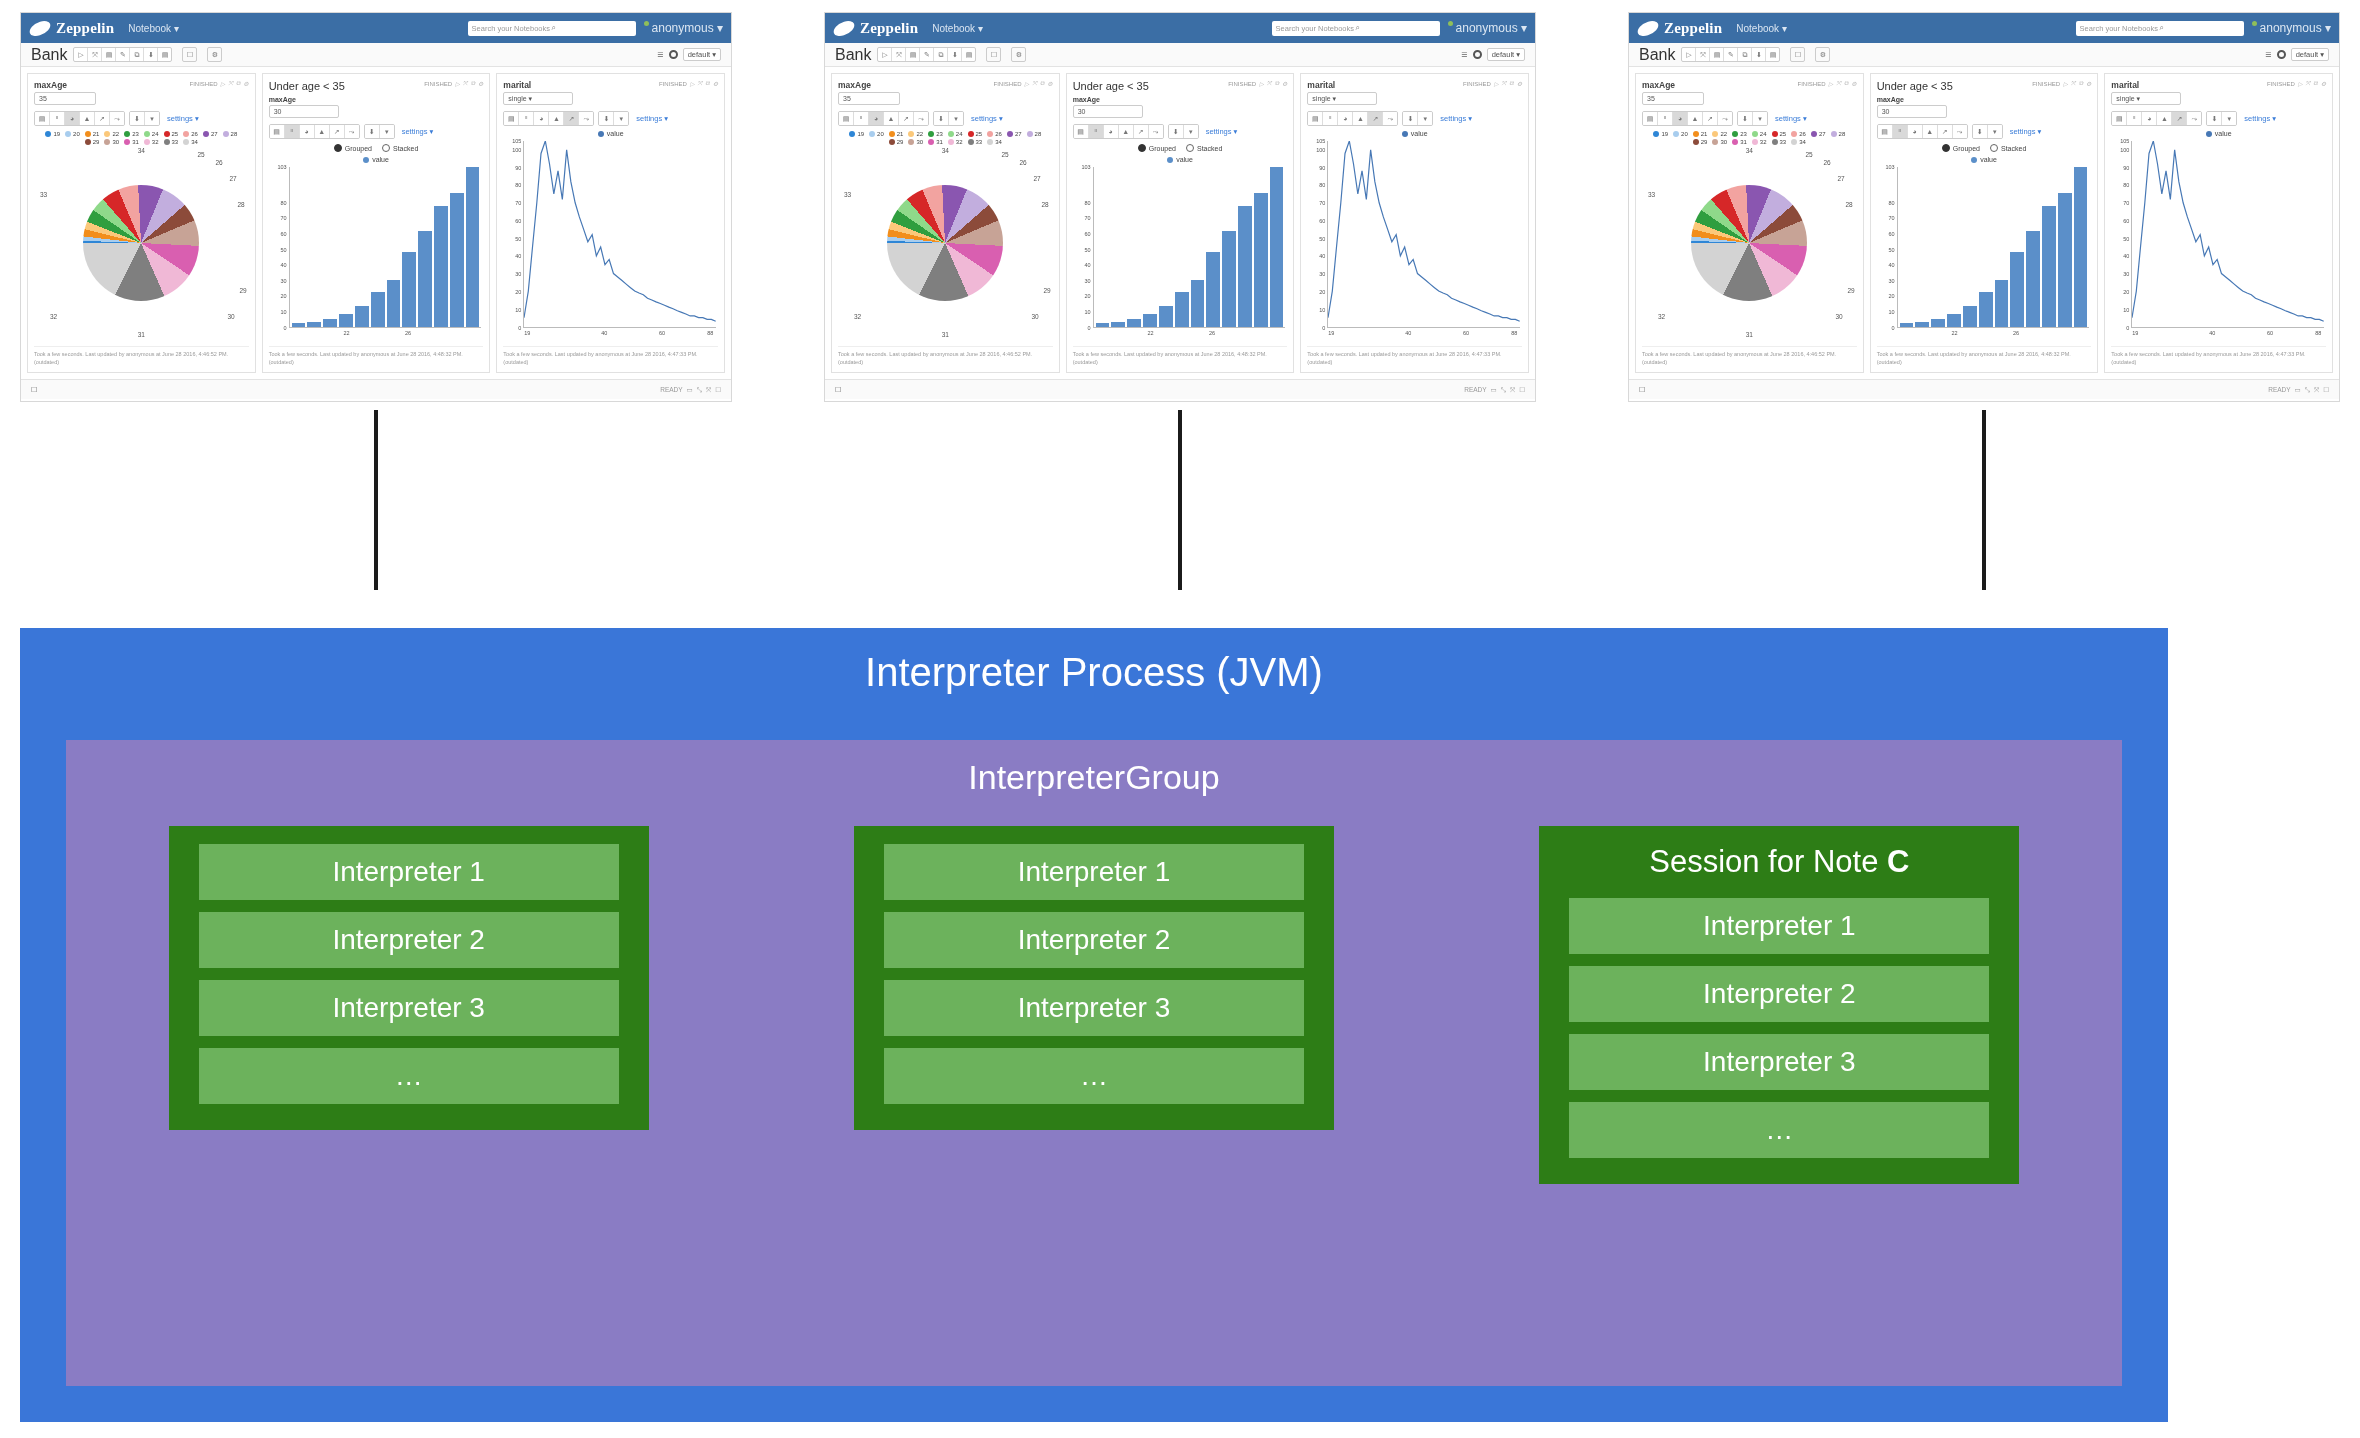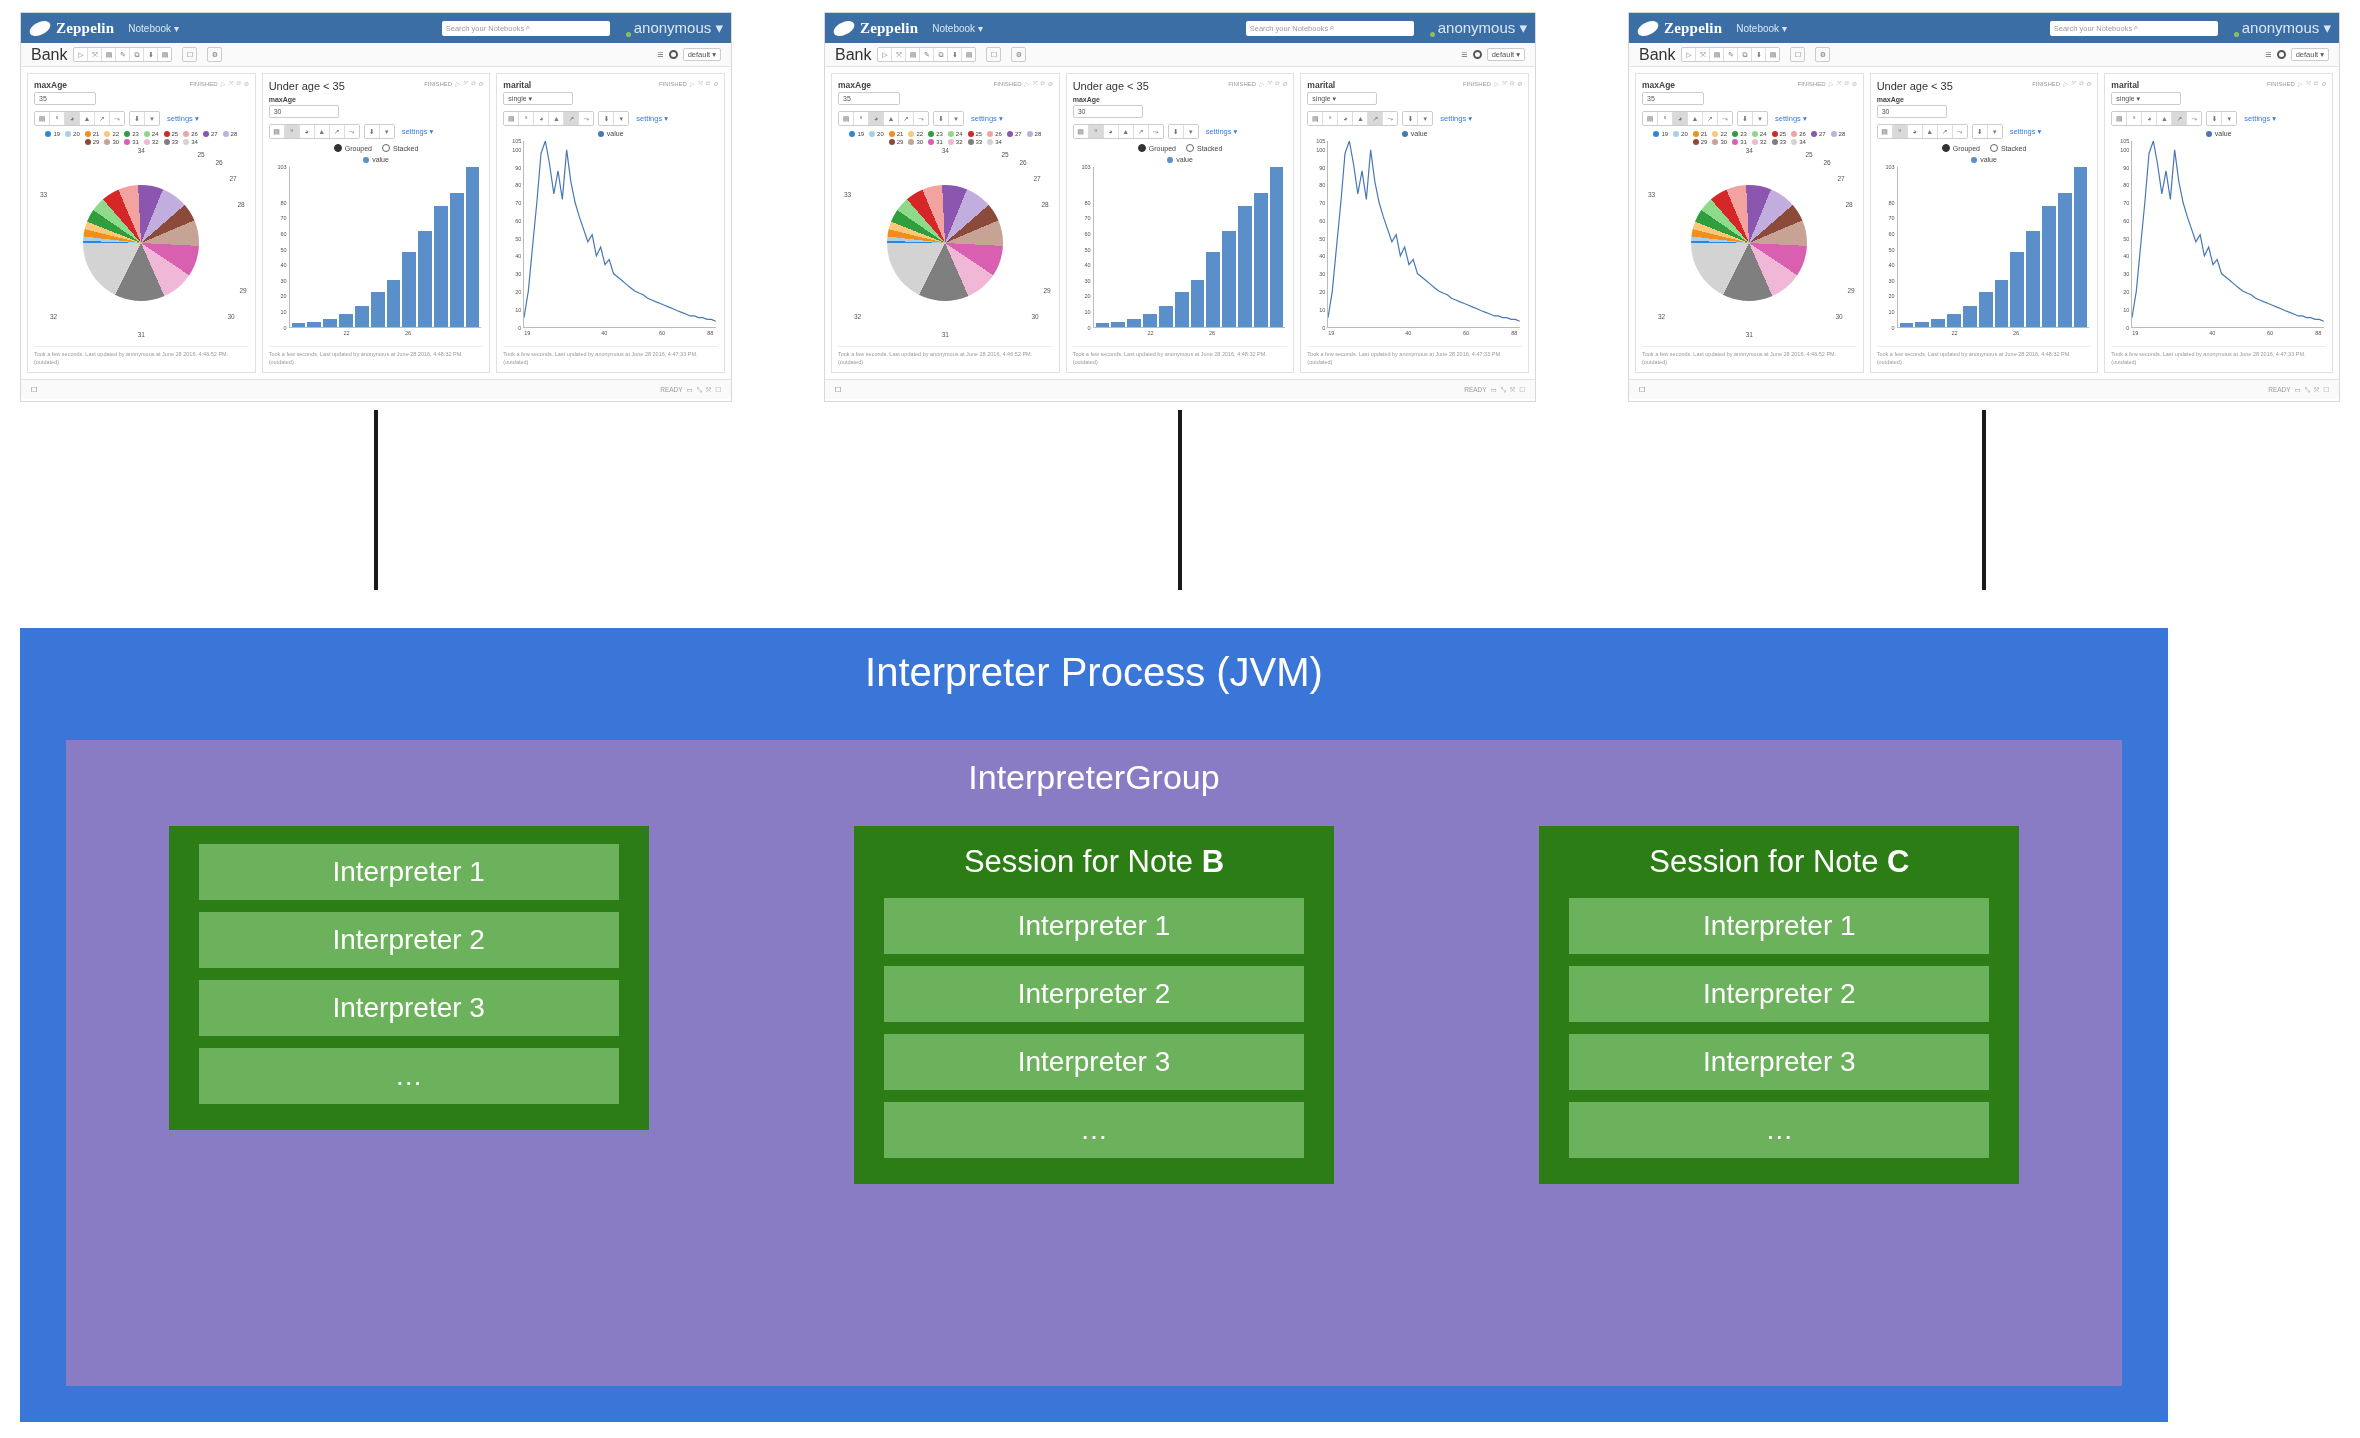--- a/index.html
+++ b/index.html
@@ -13,21 +13,21 @@
 
   .nb-navbar{height:30px;background:#3b6ea5;display:flex;align-items:center;padding:0 8px;box-sizing:border-box;}
   .zep-logo{display:flex;align-items:center;gap:5px;}
   .zep-leaf{width:22px;height:13px;background:#ffffff;border-radius:60% 40% 60% 40%;transform:rotate(-18deg);display:block;}
   .zep-name{color:#ffffff;font-weight:bold;font-size:15px;letter-spacing:.2px;font-family:"Liberation Serif",serif;}
   .nb-menu{color:#dbe6f2;font-size:10px;margin-left:14px;}
   .nb-spacer{flex:1;}
   .nb-search{background:#fff;border-radius:2px;height:15px;width:168px;display:flex;align-items:center;padding:0 4px;box-sizing:border-box;}
   .nb-search span{font-size:7.5px;color:#9a9a9a;flex:1;}
   .nb-search .sicon{font-size:8px;color:#6f6f6f;}
-  .nb-user{color:#dbe6f2;font-size:15px;margin-left:16px;display:flex;align-items:flex-end;gap:3px;}
+  .nb-user{color:#dbe6f2;font-size:12px;margin-left:8px;display:flex;align-items:flex-start;gap:3px;}
   .dot-user{width:5px;height:5px;border-radius:50%;background:#8fbf5a;display:inline-block;}
 
   .nb-sub{height:24px;background:#fafafa;border-bottom:1px solid #e3e3e3;display:flex;align-items:center;padding:0 10px;box-sizing:border-box;gap:6px;}
   .nb-title{font-size:16px;color:#333;font-weight:normal;}
   .btn-group{display:flex;border:1px solid #ccc;border-radius:2px;overflow:hidden;background:#fff;}
   .tbtn{width:13px;height:13px;display:flex;align-items:center;justify-content:center;font-size:7px;color:#777;border-right:1px solid #ddd;}
   .tbtn:last-child{border-right:none;}
   .tbtn.solo{border:1px solid #ccc;border-radius:2px;margin-left:4px;}
   .nb-sub .right{margin-left:auto;display:flex;align-items:center;gap:5px;}
   .mini-lbl{font-size:7px;color:#666;}
@@ -748,21 +748,20 @@
   <div class="igroup">
     <div class="igroup-title">InterpreterGroup</div>
     <div class="sessions" id="sessions">
         <div class="session">
           <div class="interp">Interpreter 1</div>
           <div class="interp">Interpreter 2</div>
           <div class="interp">Interpreter 3</div>
           <div class="interp">…</div>
         </div>
         <div class="session">
-          <div class="session-title">Session for Note <b>B</b></div>
           <div class="interp">Interpreter 1</div>
           <div class="interp">Interpreter 2</div>
           <div class="interp">Interpreter 3</div>
           <div class="interp">…</div>
         </div>
         <div class="session">
           <div class="session-title">Session for Note <b>C</b></div>
           <div class="interp">Interpreter 1</div>
           <div class="interp">Interpreter 2</div>
           <div class="interp">Interpreter 3</div>

